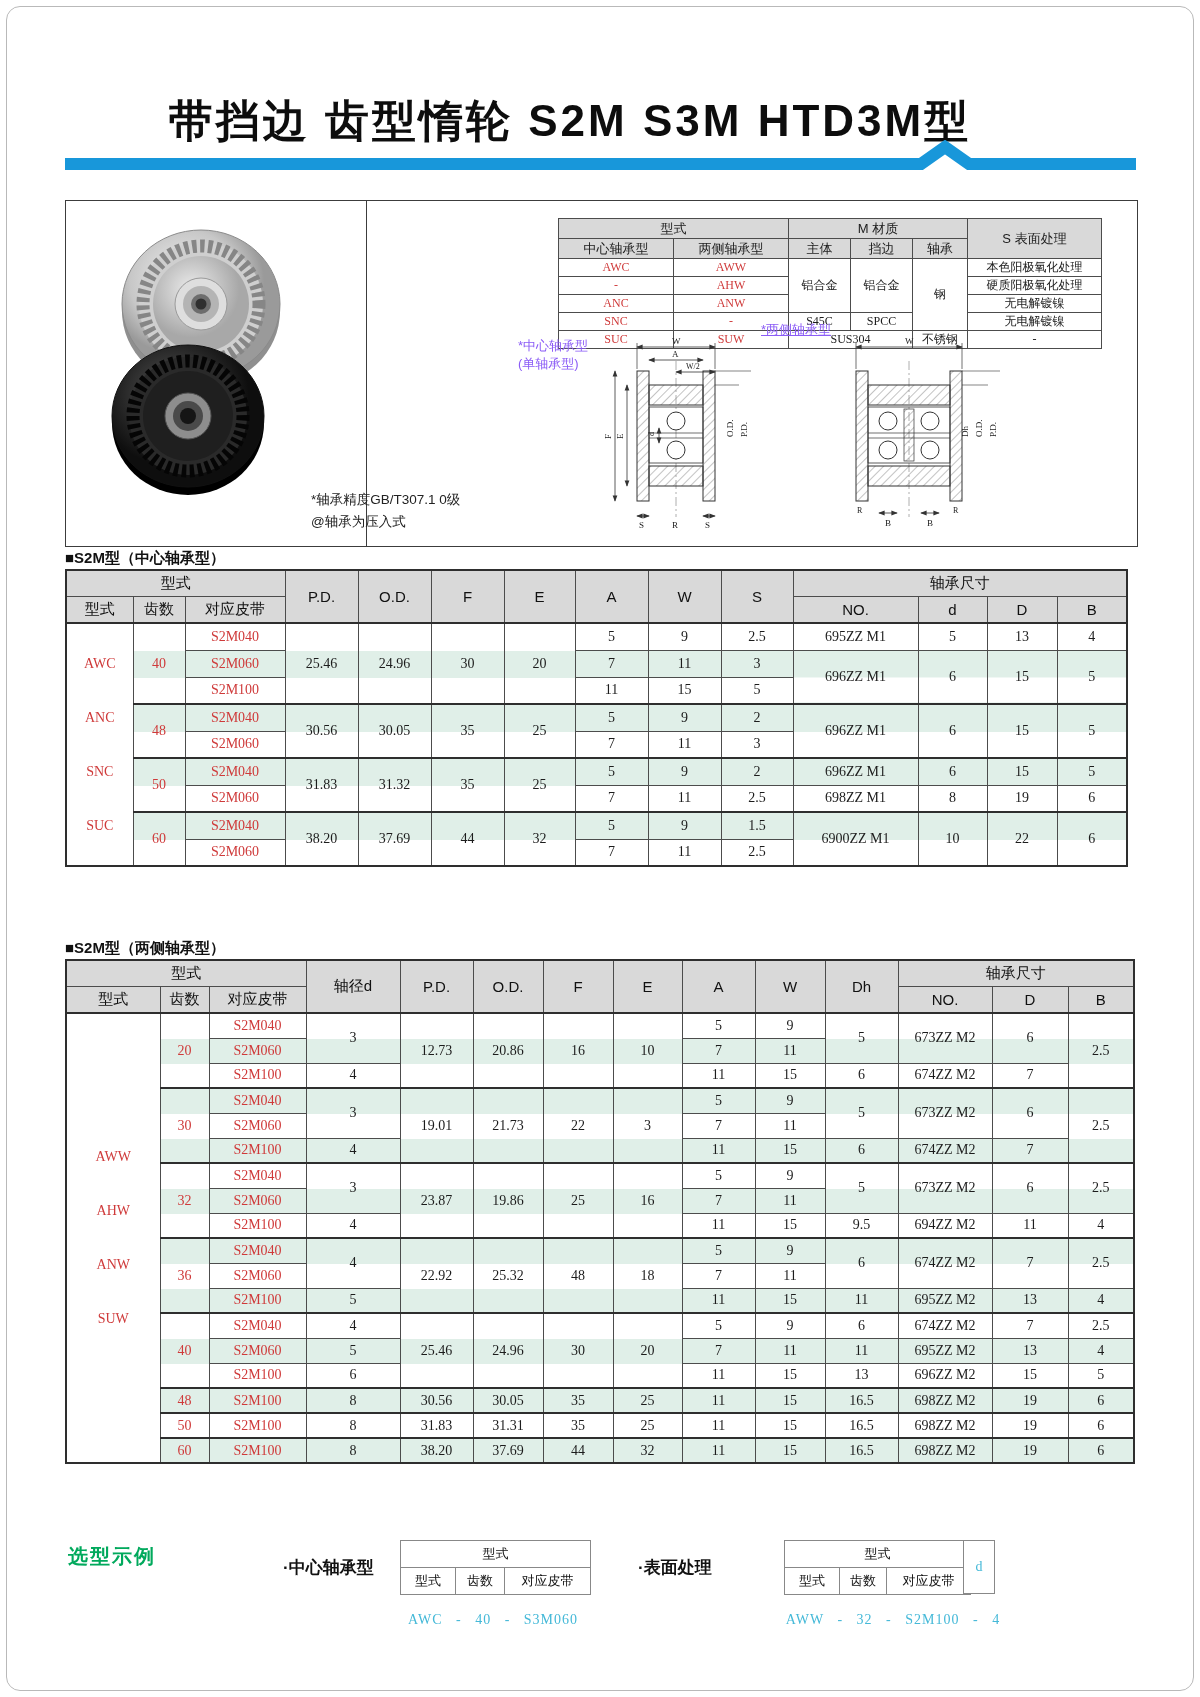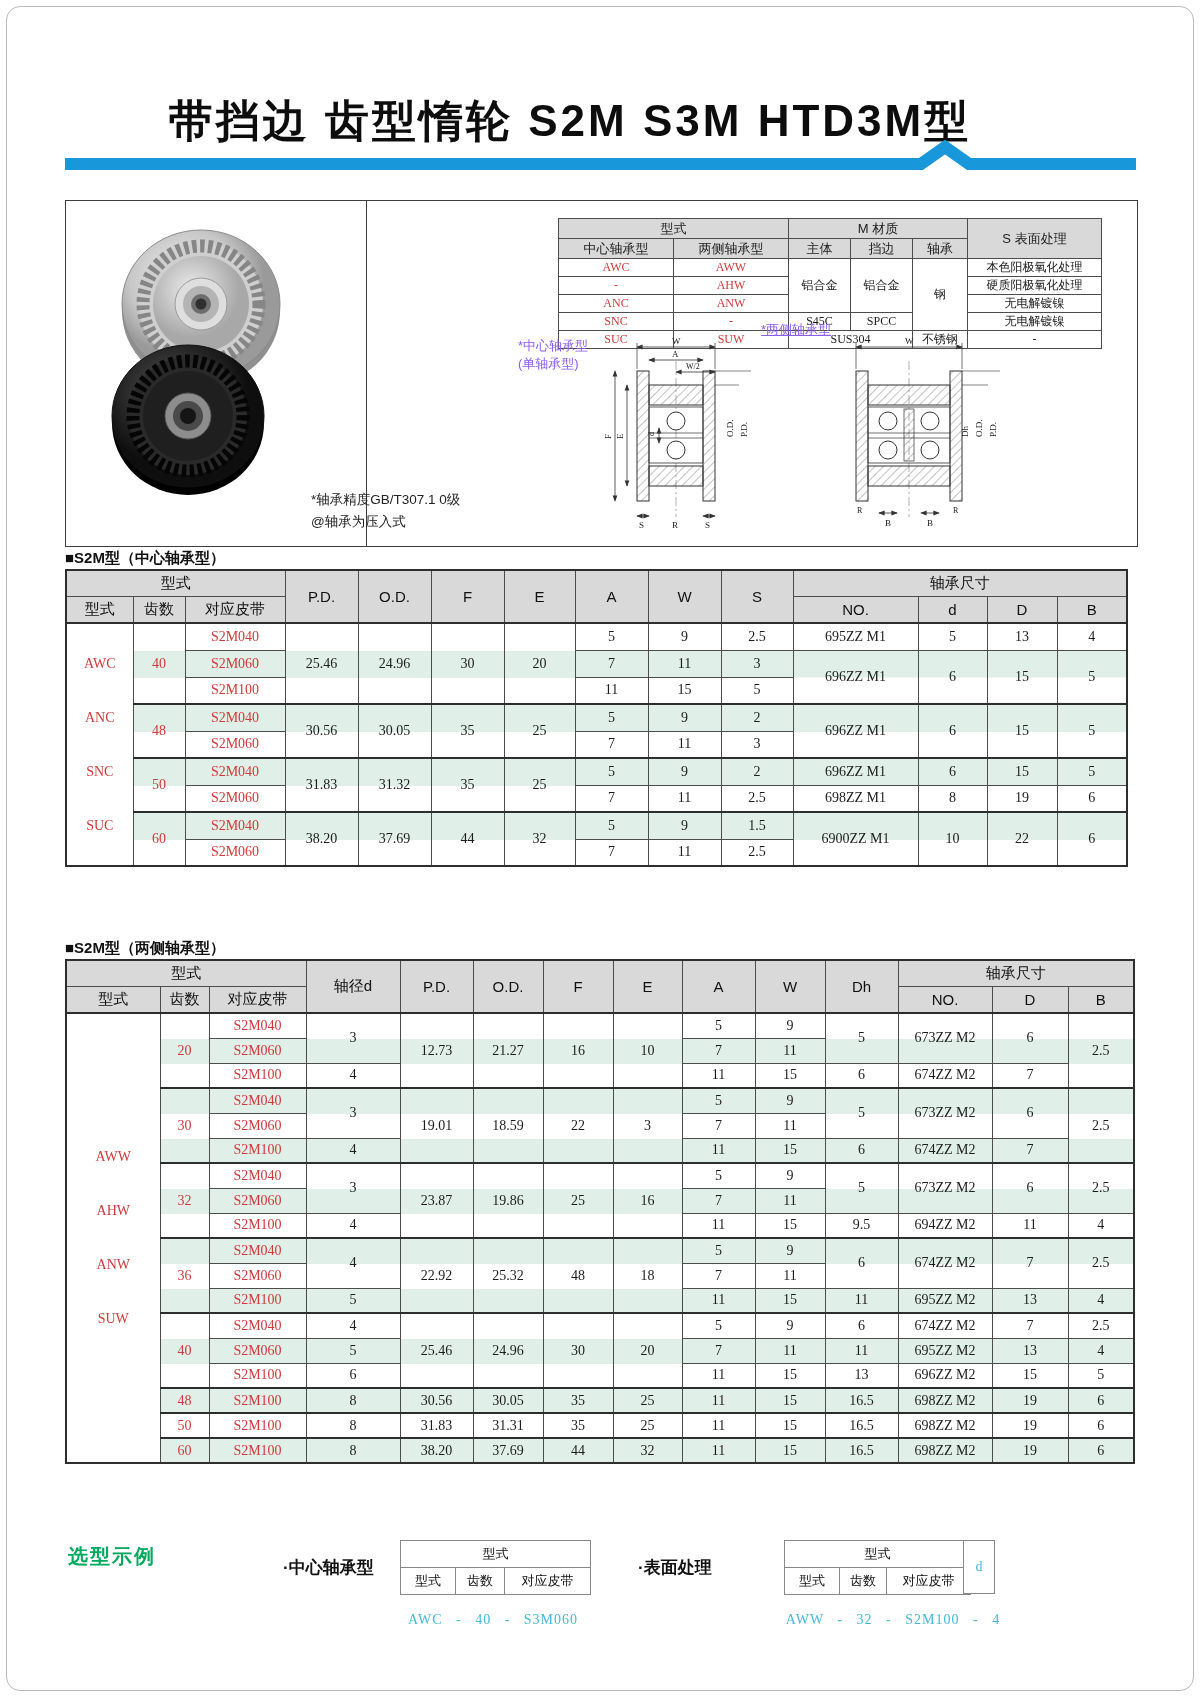--- a/index.html
+++ b/index.html
@@ -474,21 +474,21 @@
         <tbody>
           <tr class="gb">
             <td rowspan="18" class="types">AWW
 AHW
 ANW
 SUW</td>
             <td rowspan="3" class="r" style="background: linear-gradient(rgb(255, 255, 255) 0px, rgb(255, 255, 255) 25px, rgb(224, 239, 232) 25px, rgb(224, 239, 232) 50px, rgb(255, 255, 255) 50px, rgb(255, 255, 255) 75px);">20</td>
             <td class="r">S2M040</td>
             <td rowspan="2" style="background: linear-gradient(rgb(255, 255, 255) 0px, rgb(255, 255, 255) 25px, rgb(224, 239, 232) 25px, rgb(224, 239, 232) 50px);">3</td>
             <td rowspan="3" style="background: linear-gradient(rgb(255, 255, 255) 0px, rgb(255, 255, 255) 25px, rgb(224, 239, 232) 25px, rgb(224, 239, 232) 50px, rgb(255, 255, 255) 50px, rgb(255, 255, 255) 75px);">12.73</td>
-            <td rowspan="3" style="background: linear-gradient(rgb(255, 255, 255) 0px, rgb(255, 255, 255) 25px, rgb(224, 239, 232) 25px, rgb(224, 239, 232) 50px, rgb(255, 255, 255) 50px, rgb(255, 255, 255) 75px);">21.27</td>
+            <td rowspan="3" style="background: linear-gradient(rgb(255, 255, 255) 0px, rgb(255, 255, 255) 25px, rgb(224, 239, 232) 25px, rgb(224, 239, 232) 50px, rgb(255, 255, 255) 50px, rgb(255, 255, 255) 75px);">20.86</td>
             <td rowspan="3" style="background: linear-gradient(rgb(255, 255, 255) 0px, rgb(255, 255, 255) 25px, rgb(224, 239, 232) 25px, rgb(224, 239, 232) 50px, rgb(255, 255, 255) 50px, rgb(255, 255, 255) 75px);">16</td>
             <td rowspan="3" style="background: linear-gradient(rgb(255, 255, 255) 0px, rgb(255, 255, 255) 25px, rgb(224, 239, 232) 25px, rgb(224, 239, 232) 50px, rgb(255, 255, 255) 50px, rgb(255, 255, 255) 75px);">10</td>
             <td>5</td>
             <td>9</td>
             <td rowspan="2" style="background: linear-gradient(rgb(255, 255, 255) 0px, rgb(255, 255, 255) 25px, rgb(224, 239, 232) 25px, rgb(224, 239, 232) 50px);">5</td>
             <td rowspan="2" style="background: linear-gradient(rgb(255, 255, 255) 0px, rgb(255, 255, 255) 25px, rgb(224, 239, 232) 25px, rgb(224, 239, 232) 50px);">673ZZ M2</td>
             <td rowspan="2" style="background: linear-gradient(rgb(255, 255, 255) 0px, rgb(255, 255, 255) 25px, rgb(224, 239, 232) 25px, rgb(224, 239, 232) 50px);">6</td>
             <td rowspan="3" style="background: linear-gradient(rgb(255, 255, 255) 0px, rgb(255, 255, 255) 25px, rgb(224, 239, 232) 25px, rgb(224, 239, 232) 50px, rgb(255, 255, 255) 50px, rgb(255, 255, 255) 75px);">2.5</td>
           </tr>
           <tr class="g">
@@ -503,21 +503,21 @@
             <td>15</td>
             <td>6</td>
             <td>674ZZ M2</td>
             <td>7</td>
           </tr>
           <tr class="g gb">
             <td rowspan="3" class="r" style="background: linear-gradient(rgb(224, 239, 232) 0px, rgb(224, 239, 232) 25px, rgb(255, 255, 255) 25px, rgb(255, 255, 255) 50px, rgb(224, 239, 232) 50px, rgb(224, 239, 232) 75px);">30</td>
             <td class="r">S2M040</td>
             <td rowspan="2" style="background: linear-gradient(rgb(224, 239, 232) 0px, rgb(224, 239, 232) 25px, rgb(255, 255, 255) 25px, rgb(255, 255, 255) 50px);">3</td>
             <td rowspan="3" style="background: linear-gradient(rgb(224, 239, 232) 0px, rgb(224, 239, 232) 25px, rgb(255, 255, 255) 25px, rgb(255, 255, 255) 50px, rgb(224, 239, 232) 50px, rgb(224, 239, 232) 75px);">19.01</td>
-            <td rowspan="3" style="background: linear-gradient(rgb(224, 239, 232) 0px, rgb(224, 239, 232) 25px, rgb(255, 255, 255) 25px, rgb(255, 255, 255) 50px, rgb(224, 239, 232) 50px, rgb(224, 239, 232) 75px);">18.59</td>
+            <td rowspan="3" style="background: linear-gradient(rgb(224, 239, 232) 0px, rgb(224, 239, 232) 25px, rgb(255, 255, 255) 25px, rgb(255, 255, 255) 50px, rgb(224, 239, 232) 50px, rgb(224, 239, 232) 75px);">21.73</td>
             <td rowspan="3" style="background: linear-gradient(rgb(224, 239, 232) 0px, rgb(224, 239, 232) 25px, rgb(255, 255, 255) 25px, rgb(255, 255, 255) 50px, rgb(224, 239, 232) 50px, rgb(224, 239, 232) 75px);">22</td>
             <td rowspan="3" style="background: linear-gradient(rgb(224, 239, 232) 0px, rgb(224, 239, 232) 25px, rgb(255, 255, 255) 25px, rgb(255, 255, 255) 50px, rgb(224, 239, 232) 50px, rgb(224, 239, 232) 75px);">3</td>
             <td>5</td>
             <td>9</td>
             <td rowspan="2" style="background: linear-gradient(rgb(224, 239, 232) 0px, rgb(224, 239, 232) 25px, rgb(255, 255, 255) 25px, rgb(255, 255, 255) 50px);">5</td>
             <td rowspan="2" style="background: linear-gradient(rgb(224, 239, 232) 0px, rgb(224, 239, 232) 25px, rgb(255, 255, 255) 25px, rgb(255, 255, 255) 50px);">673ZZ M2</td>
             <td rowspan="2" style="background: linear-gradient(rgb(224, 239, 232) 0px, rgb(224, 239, 232) 25px, rgb(255, 255, 255) 25px, rgb(255, 255, 255) 50px);">6</td>
             <td rowspan="3" style="background: linear-gradient(rgb(224, 239, 232) 0px, rgb(224, 239, 232) 25px, rgb(255, 255, 255) 25px, rgb(255, 255, 255) 50px, rgb(224, 239, 232) 50px, rgb(224, 239, 232) 75px);">2.5</td>
           </tr>
           <tr>

